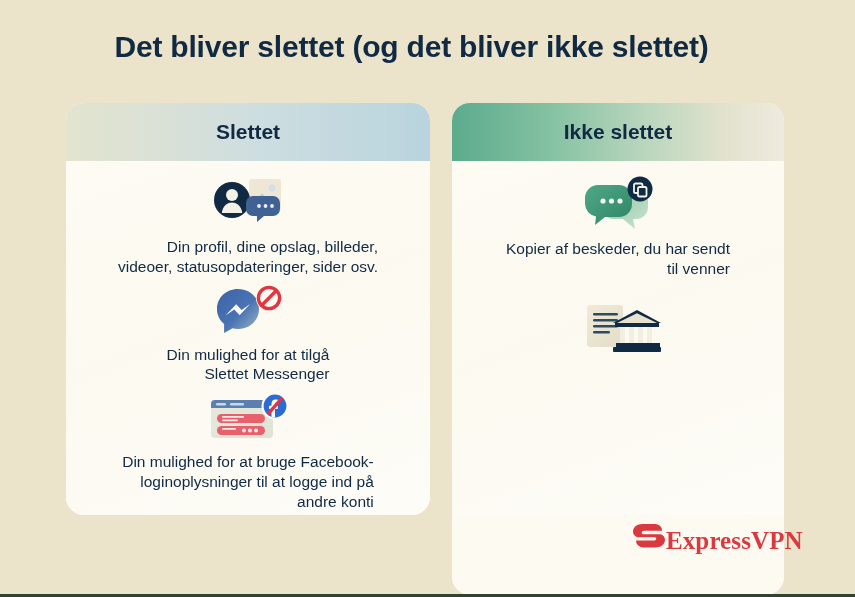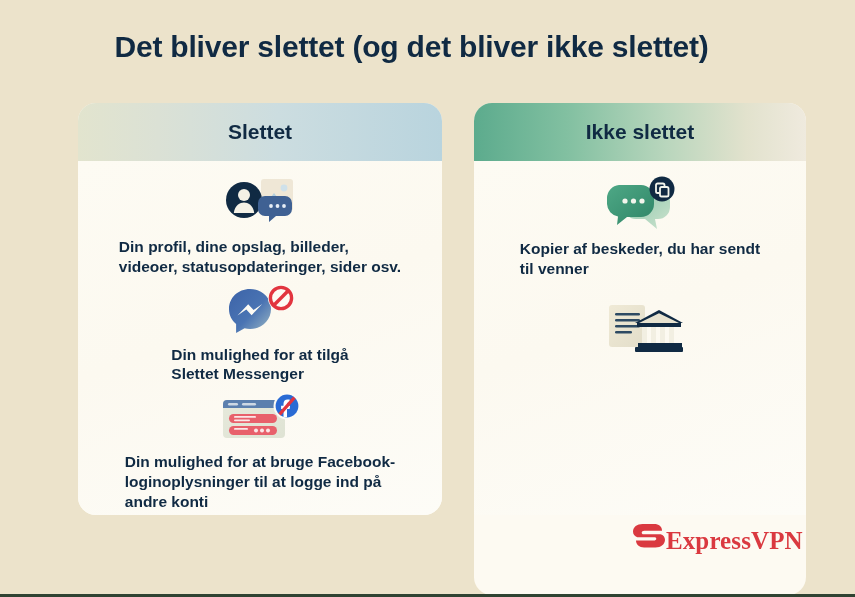--- a/index.html
+++ b/index.html
@@ -38,25 +38,24 @@
     color: #102a43;
   }
 
   
   .card {
     position: absolute;
     top: 103px;
     border-radius: 18px;
     overflow: hidden;
     background: #fdfaf2;
-    margin-left: 12px;
   }
 
   .card.left  { left: 66px;  width: 364px; height: 412px; }
-  .card.right { left: 462px; width: 332px; height: 492px; }
+  .card.right { left: 452px; width: 332px; height: 492px; }
 
   .card-header {
     height: 58px;
     display: flex;
     align-items: center;
     justify-content: center;
     font-size: 21px;
     font-weight: 600;
     color: #102a43;
   }
@@ -97,24 +96,23 @@
     align-items: center;
     justify-content: center;
     margin-bottom: 6px;
   }
 
   .card.right .item-icon { height: 58px; }
 
   .item-text {
     font-size: 15.5px;
     line-height: 1.28;
-    text-align: left;
+    text-align: right;
     color: #102a43;
     white-space: pre-line;
-    font-weight: bold;
   }
 
   .card.right .item-text { font-size: 15.5px; line-height: 1.3; }
 
   
   .logo {
     position: absolute;
     left: 632px;
     top: 523px;
     display: flex;

